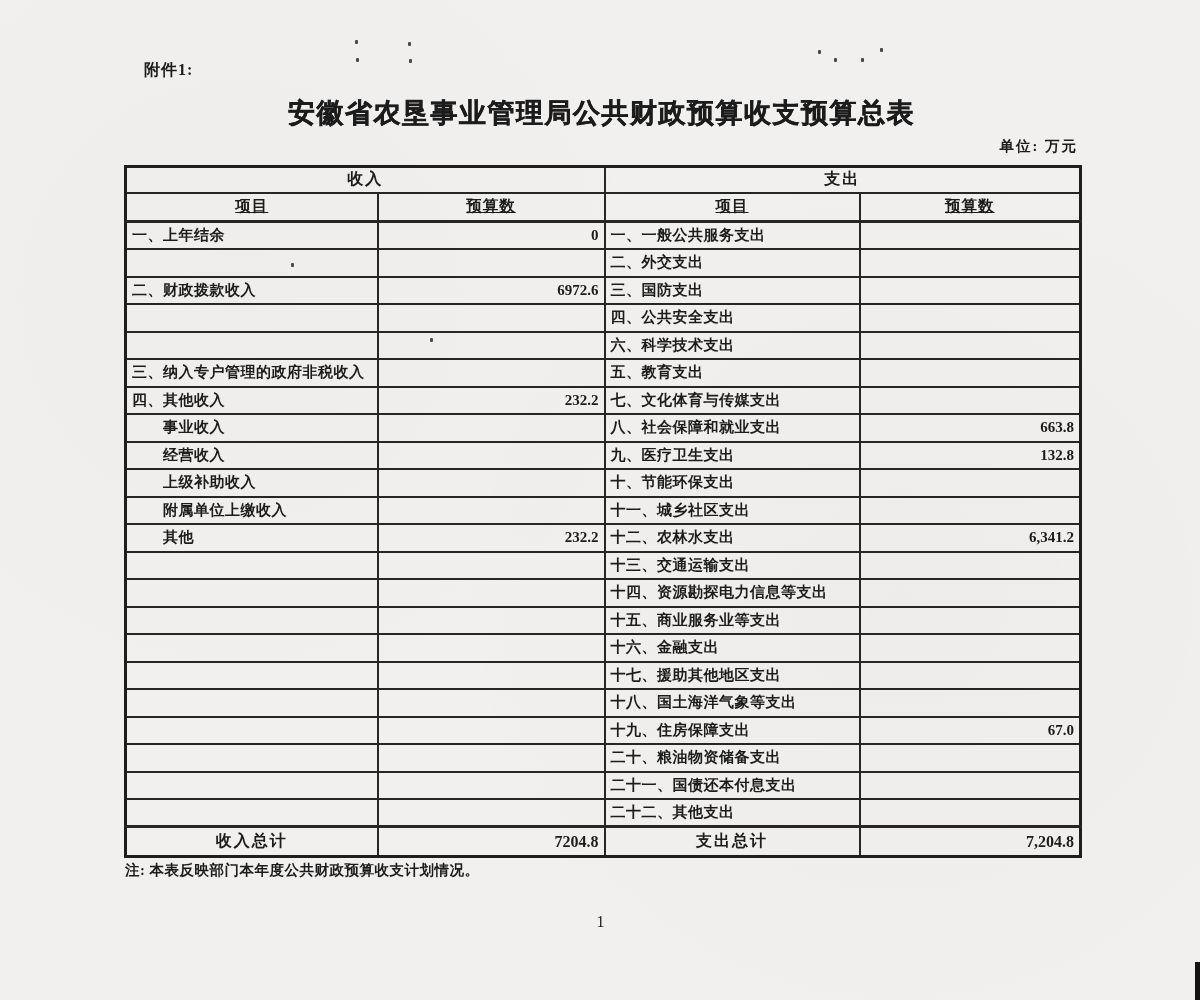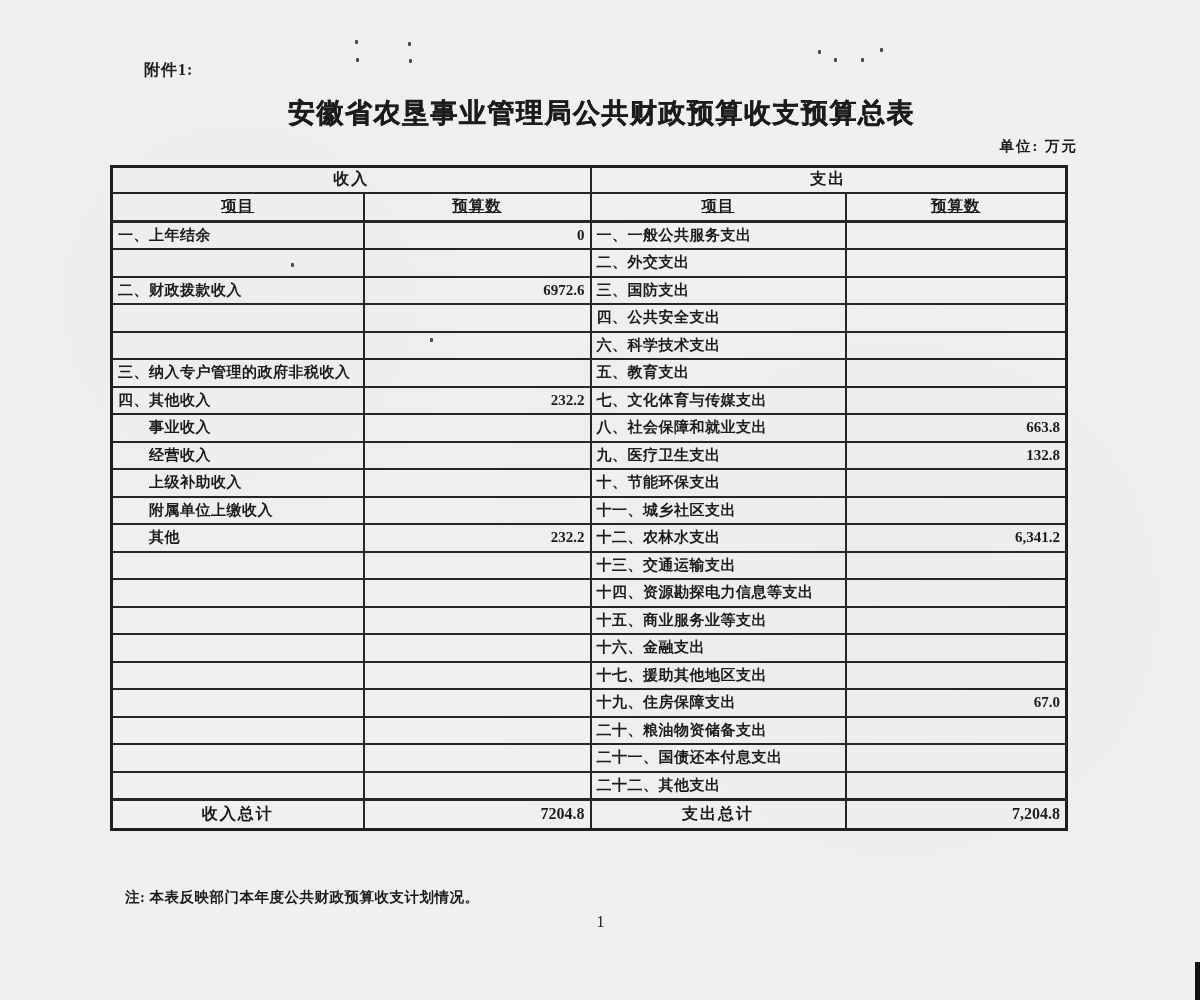--- a/index.html
+++ b/index.html
@@ -15,21 +15,21 @@
       radial-gradient(circle at 75% 60%, rgba(0,0,0,0.015), transparent 45%),
       #f1f0ee;
   }
   .attachment{position:absolute;left:125px;top:60px;font-size:16px;font-weight:bold;letter-spacing:1px;padding-left:19px;}
   .title{position:absolute;left:123px;top:94px;width:955px;text-align:center;
     font-size:27px;font-weight:bold;letter-spacing:1.5px;margin:1px;
     -webkit-text-stroke:0.4px #1c1c1c;}
   .unit{position:absolute;left:123px;top:137px;width:955px;text-align:right;
     font-size:14.5px;font-weight:bold;letter-spacing:2px;}
   table.budget{
-    position:absolute;left:110px;top:165px;width:955px;
+    position:absolute;left:124px;top:165px;width:955px;
     border-collapse:collapse;table-layout:fixed;
     border:3px solid #1e1e1e;
     padding-left:24px;
   }
   table.budget th, table.budget td{
     border:2px solid #262626;
     padding:0 5px;
     overflow:hidden;white-space:nowrap;
     font-size:15px;
     font-weight:600;
@@ -39,21 +39,21 @@
   tr.sec-head th{font-size:16px;font-weight:bold;text-align:center;letter-spacing:2px;}
   tr.col-head th{font-size:15.5px;font-weight:bold;text-align:center;letter-spacing:1px;border-bottom-width:3px;text-decoration:underline;}
   tbody tr{height:27.5px;}
   td.item{text-align:left;padding-left:7px;letter-spacing:0.5px;}
   td.item.indent{padding-left:36px;}
   td.num{text-align:right;padding-right:4px;font-size:15.5px;}
   tr.total{height:30px;}
   tr.total td{font-weight:bold;border-top-width:3px;}
   tr.total td.label{text-align:center;font-size:16px;letter-spacing:2px;margin-left:32px;}
   tr.total td.num{font-size:16px;}
-  .note{position:absolute;left:125px;top:888px;font-size:14.5px;font-weight:bold;letter-spacing:0.5px;}
+  .note{position:absolute;left:125px;top:861px;font-size:14.5px;font-weight:bold;letter-spacing:0.5px;}
   .pagenum{position:absolute;left:123px;top:913px;width:955px;text-align:center;font-size:16px;}
   .corner-mark{position:absolute;left:1195px;top:962px;width:5px;height:38px;background:#141414;}
   .speck{position:absolute;background:#4a4a4a;border-radius:1px;}
 </style>
 </head>
 <body>
 
 <div class="page">
 
   <div class="attachment">附件1:</div>
@@ -180,20 +180,26 @@
         </tr>
         <tr>
           <td class="item"></td>
           <td class="num"></td>
           <td class="item">十七、援助其他地区支出</td>
           <td class="num"></td>
         </tr>
         <tr>
           <td class="item"></td>
           <td class="num"></td>
+          <td class="item">十八、国土海洋气象等支出</td>
+          <td class="num"></td>
+        </tr>
+        <tr>
+          <td class="item"></td>
+          <td class="num"></td>
           <td class="item">十九、住房保障支出</td>
           <td class="num">67.0</td>
         </tr>
         <tr>
           <td class="item"></td>
           <td class="num"></td>
           <td class="item">二十、粮油物资储备支出</td>
           <td class="num"></td>
         </tr>
         <tr>

